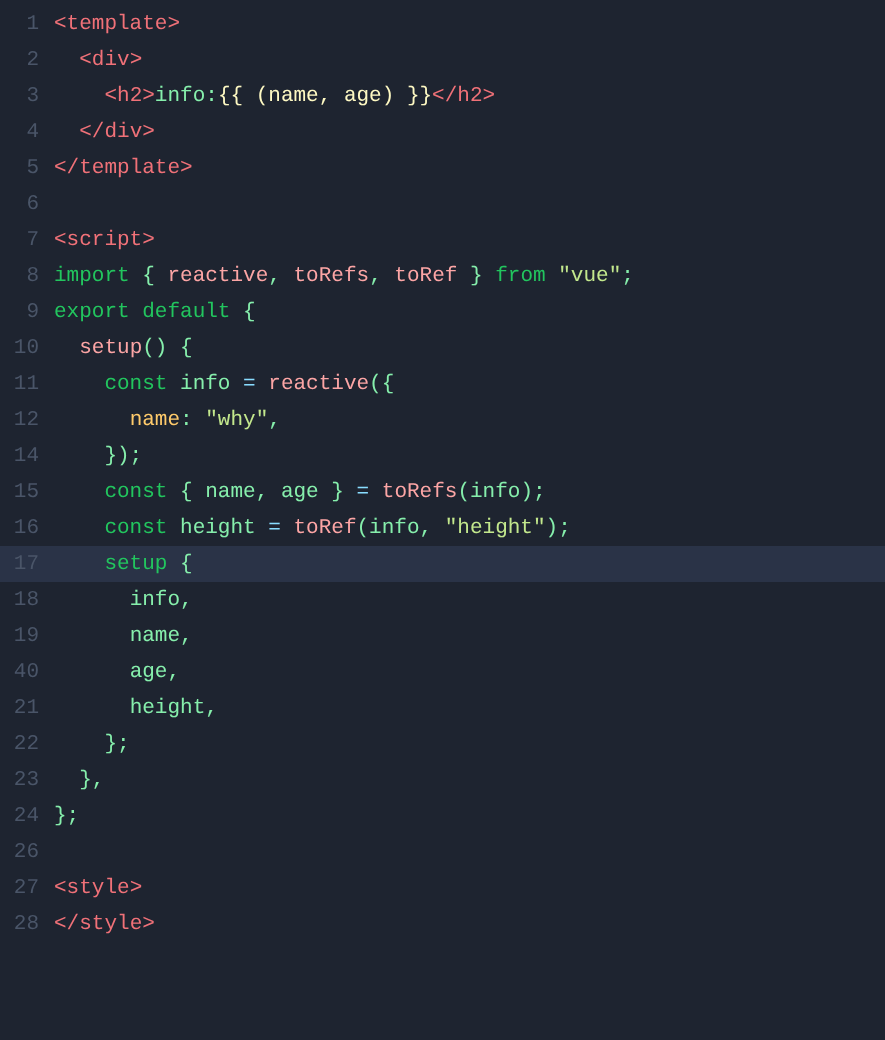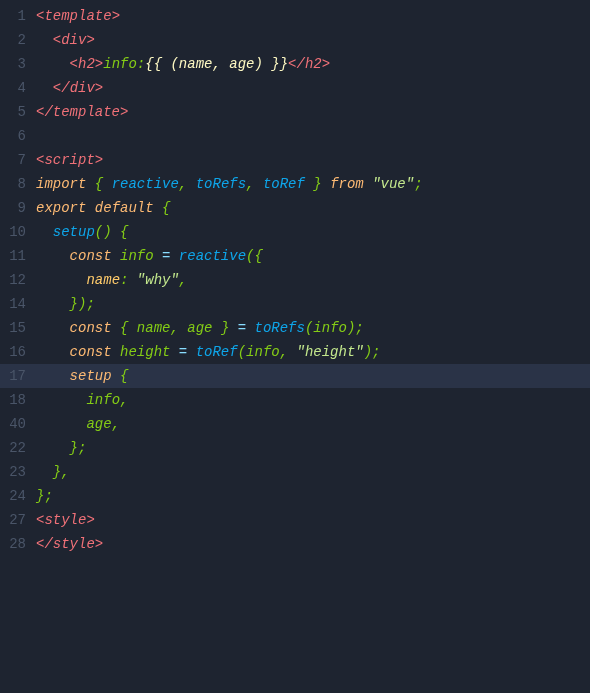--- a/index.html
+++ b/index.html
@@ -30,30 +30,29 @@
       padding-right: 10px;
       color: #4a5568;
       user-select: none;
       flex-shrink: 0;
       padding-left: 6px;
     }
 
     .line-code {
       flex: 1;
       white-space: pre;
-      font-style: italic;
     }
 
     
-    .kw { color: #fdba74; } 
+    .kw { color: #22c55e; } 
     .tag { color: #f07178; } 
     .str { color: #c3e88d; } 
-    .fn { color: #0ea5e9; } 
+    .fn { color: #fca5a5; } 
     .punct { color: #89ddff; } 
-    .plain { color: #84cc16; margin-top: 16px; }
+    .plain { color: #86efac; margin-top: 16px; }
     .tmpl { color: #fef9c3; }
     .num { color: #f78c6c; } 
     .prop { color: #ffcb6b; } 
 
     .highlight-line {
       background-color: #2a3347;
     }
   </style>
 </head>
 <body>
@@ -121,36 +120,48 @@
     </div>
     <div class="line highlight-line">
       <span class="line-num">17</span>
       <span class="line-code"><span class="plain">    </span><span class="kw">setup</span><span class="plain"> {</span></span>
     </div>
     <div class="line">
       <span class="line-num">18</span>
       <span class="line-code"><span class="plain">      </span><span class="plain">info</span><span class="plain">,</span></span>
     </div>
     <div class="line">
+      <span class="line-num">19</span>
+      <span class="line-code"><span class="plain">      </span><span class="plain">name</span><span class="plain">,</span></span>
+    </div>
+    <div class="line">
       <span class="line-num">40</span>
       <span class="line-code"><span class="plain">      </span><span class="plain">age</span><span class="plain">,</span></span>
+    </div>
+    <div class="line">
+      <span class="line-num">21</span>
+      <span class="line-code"><span class="plain">      </span><span class="plain">height</span><span class="plain">,</span></span>
     </div>
     <div class="line">
       <span class="line-num">22</span>
       <span class="line-code"><span class="plain">    </span><span class="plain">};</span></span>
     </div>
     <div class="line">
       <span class="line-num">23</span>
       <span class="line-code"><span class="plain">  </span><span class="plain">},</span></span>
     </div>
     <div class="line">
       <span class="line-num">24</span>
       <span class="line-code"><span class="plain">};</span></span>
     </div>
     <div class="line">
+      <span class="line-num">26</span>
+      <span class="line-code"> </span>
+    </div>
+    <div class="line">
       <span class="line-num">27</span>
       <span class="line-code"><span class="tag">&lt;</span><span class="tag">style</span><span class="tag">&gt;</span></span>
     </div>
     <div class="line">
       <span class="line-num">28</span>
       <span class="line-code"><span class="tag">&lt;/</span><span class="tag">style</span><span class="tag">&gt;</span></span>
     </div>
   </div>
 
 </body></html>

